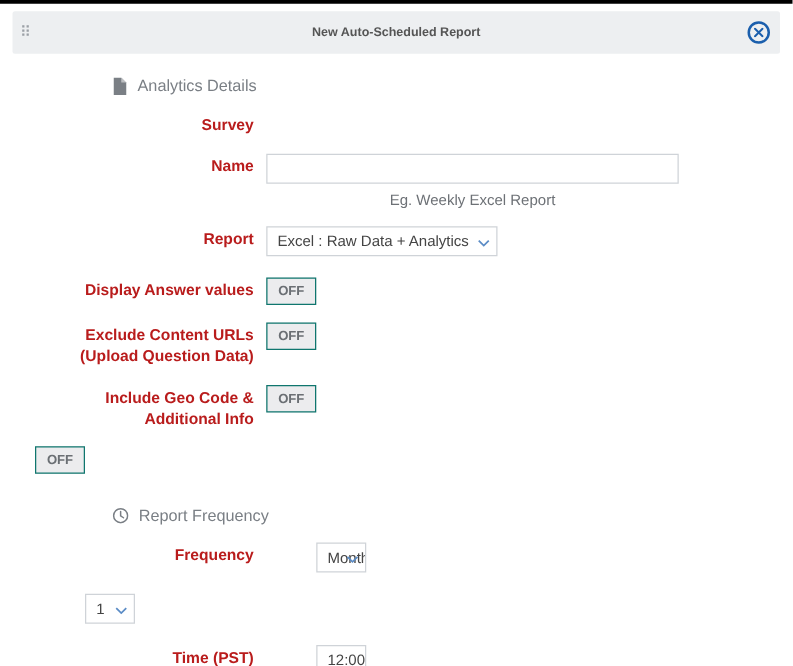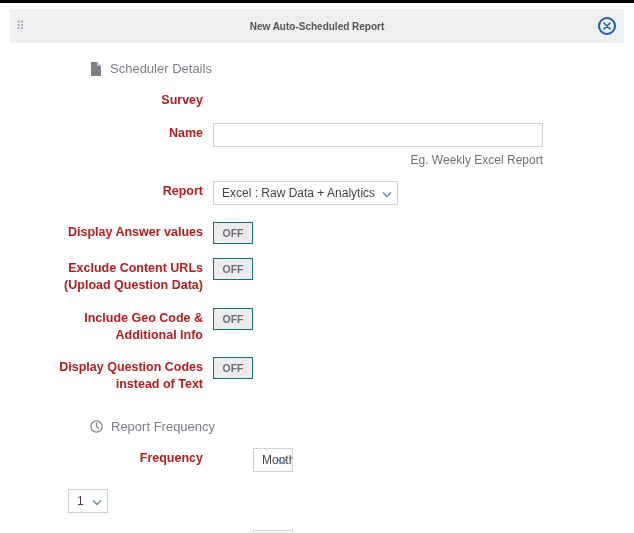--- a/index.html
+++ b/index.html
@@ -92,21 +92,21 @@
     width: 330px;
     height: 24px;
     border: 1px solid #cfd3d8;
     padding: 2px 6px;
     font-size: 12px;
   }
   .hint {
     font-size: 12px;
     color: #6d7176;
     margin-top: 6px;
-    text-align: right;
+    text-align: center;
     width: 330px;
   }
   .select-wrap {
     position: relative;
     display: inline-block;
   }
   .select-wrap.w1 { width: 185px; }
   .select-wrap.w2 { width: 80px; padding-left: 40px; }
   .select-box {
     width: 100%;
@@ -157,21 +157,21 @@
 
 <div class="content">
 
   <div class="section-head">
     <span class="sicon">
       <svg width="12" height="14" viewBox="0 0 12 14">
           <path d="M1 0 h6 l4 4 v10 h-10 z" fill="#7a7f85"></path>
           <path d="M7 0 v4 h4" fill="#fff" opacity="0.5"></path>
         </svg>
     </span>
-    <span>Scheduler Details</span>
+    <span>Analytics Details</span>
   </div>
 
   <div class="form-row">
     <div class="label">Survey</div>
   </div>
 
   <div class="form-row">
     <div class="label">Name</div>
     <div class="field">
       <input type="text" class="txt" value="" style="">
@@ -200,21 +200,20 @@
     <div class="label">Exclude Content URLs (Upload Question Data)</div>
     <div class="field"><span class="toggle-off">OFF</span></div>
   </div>
 
   <div class="form-row">
     <div class="label">Include Geo Code &amp; Additional Info</div>
     <div class="field"><span class="toggle-off">OFF</span></div>
   </div>
 
   <div class="form-row" style="margin-bottom:26px;">
-    <div class="label">Display Question Codes instead of Text</div>
     <div class="field"><span class="toggle-off">OFF</span></div>
   </div>
 
   <div class="section-head">
     <span class="sicon">
       <svg width="13" height="13" viewBox="0 0 13 13">
           <circle cx="6.5" cy="6.5" r="5.6" fill="none" stroke="#7a7f85" stroke-width="1.2"></circle>
           <path d="M6.5 3.2 V6.6 L8.8 8.2" fill="none" stroke="#7a7f85" stroke-width="1.2" stroke-linecap="round"></path>
         </svg>
     </span>

